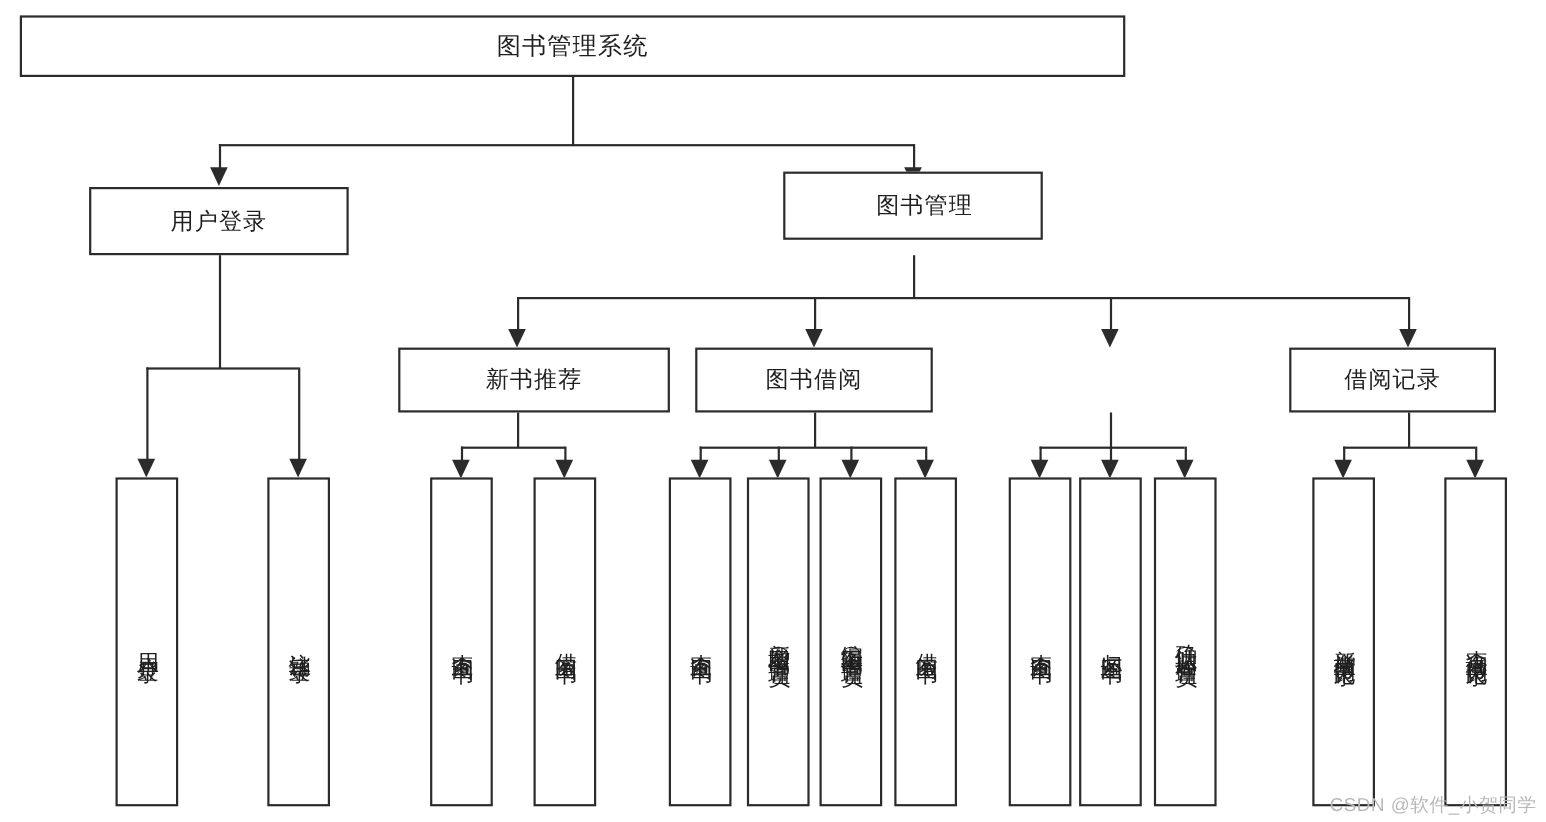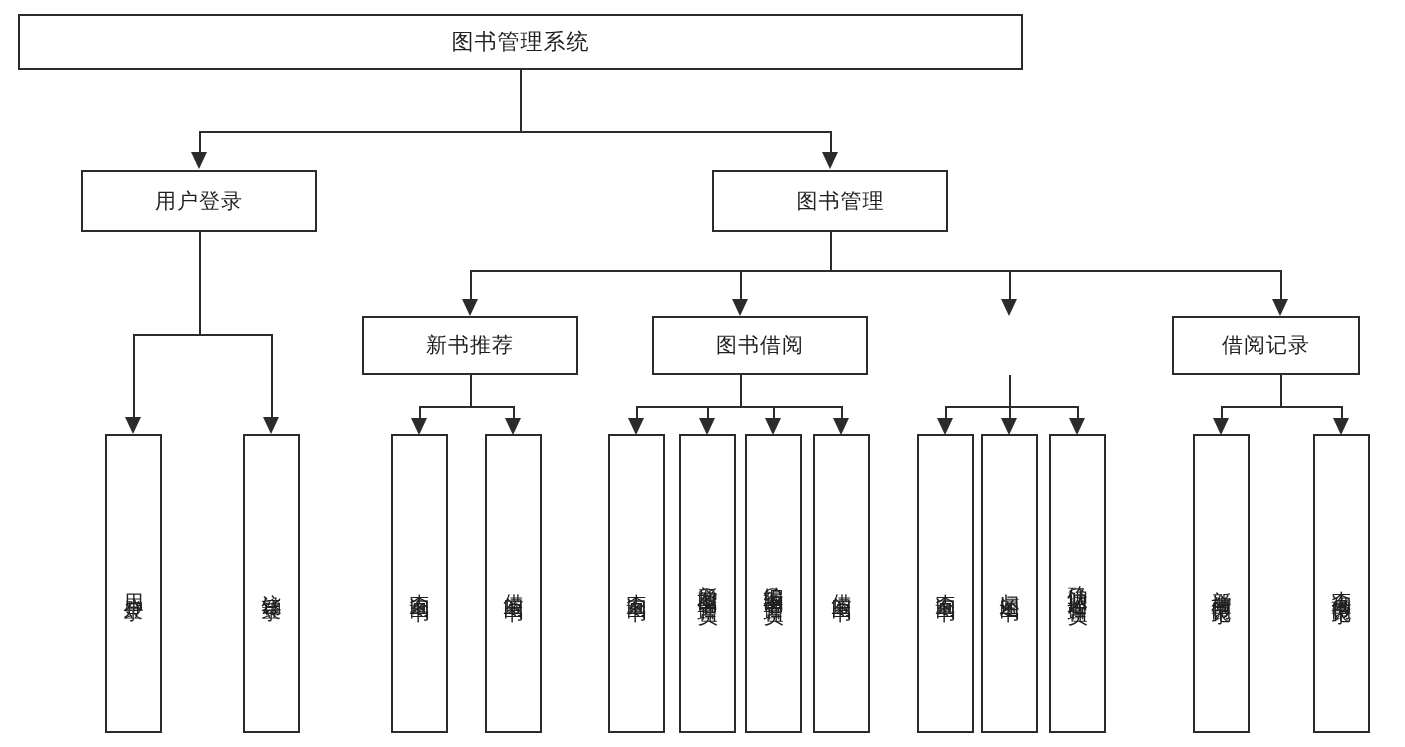--- a/index.html
+++ b/index.html
@@ -86,21 +86,21 @@
   <div class="hline" style="left:199px;top:131px;width:632px;"></div>
 
   <div class="vline" style="left:199px;top:131px;height:22px;"></div>
   <div class="arrow" style="left:191px;top:152px;"></div>
   <div class="vline" style="left:830px;top:131px;height:22px;"></div>
   <div class="arrow" style="left:822px;top:152px;"></div>
 
   <div class="node" style="left:81px;top:170px;width:236px;height:62px;">
     <span class="label">用户登录</span>
   </div>
-  <div class="node" style="left:712px;top:170px;width:236px;height:62px;padding-left:21px;">
+  <div class="node" style="left:712px;top:156px;width:236px;height:62px;padding-left:21px;">
     <span class="label">图书管理</span>
   </div>
 
   <div class="vline" style="left:199px;top:232px;height:103px;"></div>
   <div class="hline" style="left:133px;top:334px;width:138px;"></div>
   <div class="vline" style="left:133px;top:334px;height:84px;"></div>
   <div class="arrow" style="left:125px;top:417px;"></div>
   <div class="vline" style="left:271px;top:334px;height:84px;"></div>
   <div class="arrow" style="left:263px;top:417px;"></div>
 
@@ -112,24 +112,24 @@
 
   <div class="vline" style="left:740px;top:270px;height:30px;"></div>
   <div class="arrow" style="left:732px;top:299px;"></div>
 
   <div class="vline" style="left:1009px;top:270px;height:30px;"></div>
   <div class="arrow" style="left:1001px;top:299px;"></div>
 
   <div class="vline" style="left:1280px;top:270px;height:30px;"></div>
   <div class="arrow" style="left:1272px;top:299px;"></div>
 
-  <div class="node" style="left:362px;top:316px;width:216px;height:59px;">
+  <div class="node" style="left:362px;top:316px;width:247px;height:59px;">
     <span class="label">新书推荐</span>
   </div>
-  <div class="node" style="left:632px;top:316px;width:216px;height:59px;margin-left:20px;">
+  <div class="node" style="left:632px;top:316px;width:216px;height:59px;">
     <span class="label">图书借阅</span>
   </div>
   <div class="node" style="left:1172px;top:316px;width:188px;height:59px;">
     <span class="label">借阅记录</span>
   </div>
 
   <div class="vline" style="left:470px;top:375px;height:32px;"></div>
   <div class="hline" style="left:419px;top:406px;width:95px;"></div>
   <div class="vline" style="left:419px;top:406px;height:13px;"></div>
   <div class="arrow" style="left:411px;top:418px;"></div>
@@ -200,14 +200,15 @@
     <span class="label">确认归还（管理员）</span>
   </div>
 
   <div class="node leaf" style="left:1193px;top:434px;width:57px;height:299px;">
     <span class="label">新增借阅记录</span>
   </div>
   <div class="node leaf" style="left:1313px;top:434px;width:57px;height:299px;">
     <span class="label">查询借阅记录</span>
   </div>
 
+  <div id="watermark">CSDN @软件_小贺同学</div>
 
 </div>
 
 </body></html>

